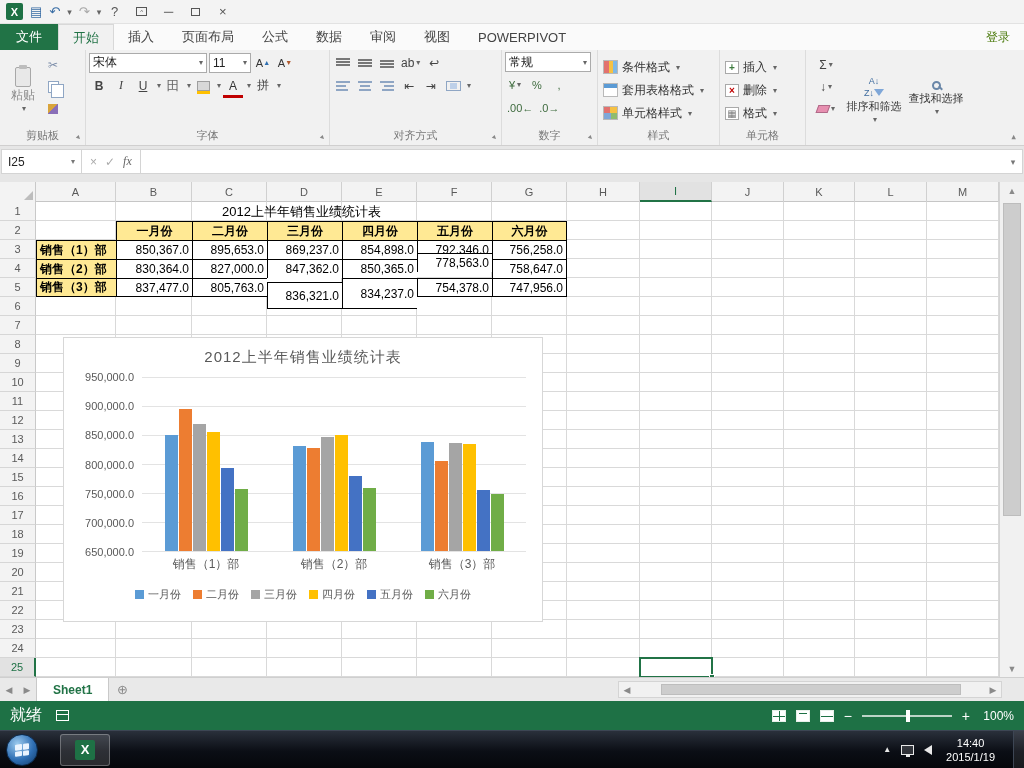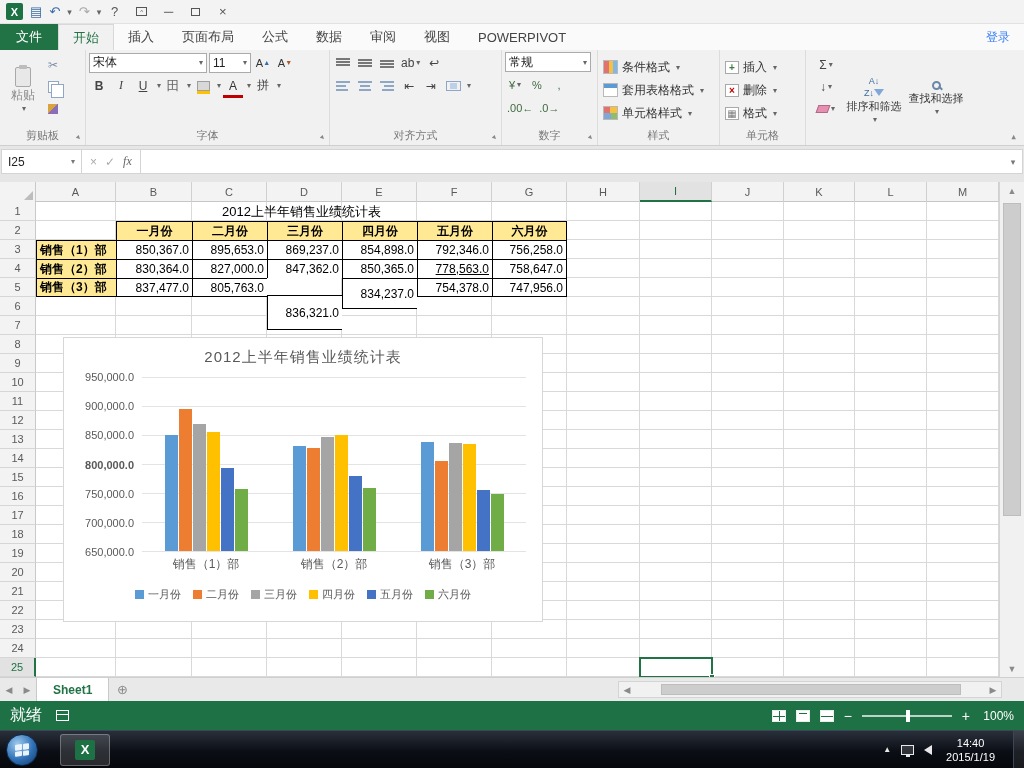--- a/index.html
+++ b/index.html
@@ -19,21 +19,21 @@
 .win-btn{width:27px;height:22px;display:flex;align-items:center;justify-content:center;font-size:13px;color:#555}
 .max-box{width:9px;height:8px;border:1px solid #555}
 .ribopt-box{width:11px;height:9px;border:1px solid #555;display:flex;align-items:center;justify-content:center;font-size:6px;color:#555}
 
 
 .tabrow{top:24px;left:0;width:1024px;height:26px;background:#FAFAFA;display:flex;align-items:stretch}
 .file-tab{background:#217346;color:#fff;width:58px;display:flex;align-items:center;justify-content:center;font-size:13px}
 .rtab{padding:0 14px;display:flex;align-items:center;font-size:13px;color:#444;cursor:default}
 .rtab.active{background:#F1F1F1;color:#217346;border:1px solid #D8D8D8;border-bottom:none}
 .tab-spacer{flex:1}
-.signin{padding:0 14px;display:flex;align-items:center;font-size:12px;color:#3b82f6}
+.signin{padding:0 14px;display:flex;align-items:center;font-size:12px;color:#4d7c0f}
 
 
 .ribbon{top:50px;left:0;width:1024px;height:96px;background:#F1F1F1;border-bottom:1px solid #D0CFCF;display:flex}
 .rg{border-right:1px solid #DCDCDC;display:flex;flex-direction:column;padding:2px 3px 0 3px;position:relative}
 .rg-body{flex:1;display:flex}
 .rg-label{height:17px;font-size:11px;color:#777;text-align:center;position:relative;line-height:15px}
 .launcher{position:absolute;right:1px;top:2px;font-size:8px;color:#888;display:inline-block;transform:rotate(45deg)}
 .caret{font-size:8px;color:#666;margin-left:2px}
 .sb{height:21px;min-width:20px;display:flex;align-items:center;justify-content:center;color:#444;font-size:12px;padding:0 2px}
 .combo{background:#fff;border:1px solid #ABABAB;height:20px;display:flex;align-items:center;padding:0 3px;font-size:12px;color:#222}
@@ -542,43 +542,43 @@
         <div class="cell num" style="left: 156px; top: 38px; width: 75px; height: 19px;">895,653.0</div>
         <div class="cell num" style="left: 231px; top: 38px; width: 75px; height: 19px;">869,237.0</div>
         <div class="cell num" style="left: 306px; top: 38px; width: 75px; height: 19px;">854,898.0</div>
         <div class="cell num" style="left: 381px; top: 38px; width: 75px; height: 19px;">792,346.0</div>
         <div class="cell num rb" style="left: 456px; top: 38px; width: 75px; height: 19px;">756,258.0</div>
         <div class="cell lbl" style="left: 0px; top: 57px; width: 80px; height: 19px; background: rgb(255, 233, 148);">销售（2）部</div>
         <div class="cell num" style="left: 80px; top: 57px; width: 76px; height: 19px;">830,364.0</div>
         <div class="cell num" style="left: 156px; top: 57px; width: 75px; height: 19px;">827,000.0</div>
         <div class="cell num" style="left: 231px; top: 57px; width: 75px; height: 19px;">847,362.0</div>
         <div class="cell num" style="left: 306px; top: 57px; width: 75px; height: 19px;">850,365.0</div>
-        <div class="cell num" style="left: 381px; top: 57px; width: 75px; height: 19px; text-decoration: underline;">778,563.0</div>
+        <div class="cell num" style="left: 381px; top: 51px; width: 75px; height: 19px;">778,563.0</div>
         <div class="cell num rb" style="left: 456px; top: 57px; width: 75px; height: 19px;">758,647.0</div>
         <div class="cell lbl bb" style="left: 0px; top: 76px; width: 80px; height: 19px; background: rgb(255, 233, 148);">销售（3）部</div>
         <div class="cell num bb" style="left: 80px; top: 76px; width: 76px; height: 19px;">837,477.0</div>
         <div class="cell num bb" style="left: 156px; top: 76px; width: 75px; height: 19px;">805,763.0</div>
-        <div class="cell num bb" style="left: 231px; top: 93px; width: 75px; height: 35px;">836,321.0</div>
+        <div class="cell num bb" style="left: 231px; top: 80px; width: 75px; height: 27px;">836,321.0</div>
         <div class="cell num bb" style="left: 306px; top: 76px; width: 75px; height: 31px;">834,237.0</div>
         <div class="cell num bb" style="left: 381px; top: 76px; width: 75px; height: 19px;">754,378.0</div>
         <div class="cell num rb bb" style="left: 456px; top: 76px; width: 75px; height: 19px;">747,956.0</div>
       </div>
     <div class="selection" style="left: 603px; top: 455px; width: 74px; height: 21px;">
         <span class="fill-handle"></span>
       </div>
   </div>
 
   <div class="chart abs">
     <div class="chart-title">2012上半年销售业绩统计表</div>
     <div class="plot-row">
       <div class="y-axis">
           <div class="ytick" style="top: 0%;">950,000.0</div>
           <div class="ytick" style="top: 16.6667%;">900,000.0</div>
           <div class="ytick" style="top: 33.3333%;">850,000.0</div>
-          <div class="ytick" style="top: 50%; font-weight: bold;">800,000.0</div>
+          <div class="ytick" style="top: 50%;">800,000.0</div>
           <div class="ytick" style="top: 66.6667%; text-align: right;">750,000.0</div>
           <div class="ytick" style="top: 83.3333%;">700,000.0</div>
           <div class="ytick" style="top: 100%;">650,000.0</div>
         </div>
       <div class="plot">
           <div class="gline" style="top: 0%;"></div>
           <div class="gline" style="top: 16.6667%;"></div>
           <div class="gline" style="top: 33.3333%;"></div>
           <div class="gline" style="top: 50%;"></div>
           <div class="gline" style="top: 66.6667%;"></div>

